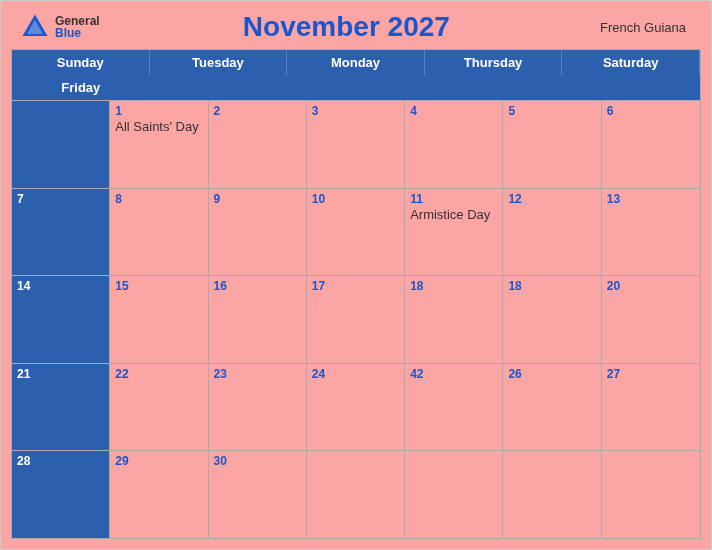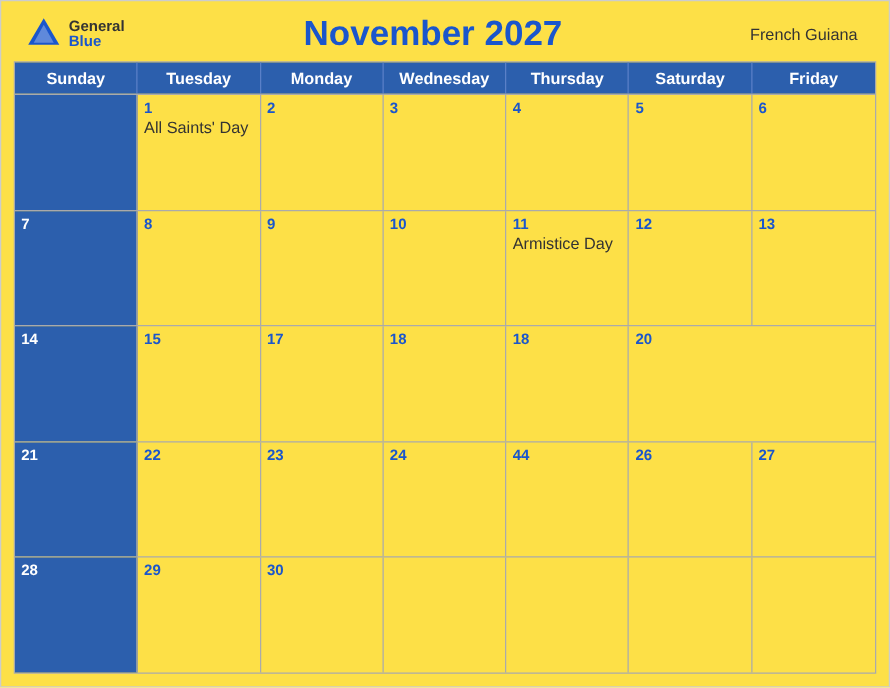--- a/index.html
+++ b/index.html
@@ -6,21 +6,21 @@
     body {
       font-family: Arial, sans-serif;
       background: #fff;
       width: 712px;
       height: 550px;
       overflow: hidden;
     }
     .page {
       width: 712px;
       height: 550px;
-      background: #fde047;
+      background: #fca5a5;
       border: 1px solid #ccc;
       display: flex;
       flex-direction: column;
     }
     .header {
       display: flex;
       align-items: center;
       justify-content: space-between;
       padding: 10px 18px 6px 18px;
     }
@@ -63,21 +63,21 @@
     }
     .calendar {
       flex: 1;
       display: flex;
       flex-direction: column;
       margin: 0 10px 10px 10px;
       border: 1px solid #aaa;
     }
     .day-headers {
       display: grid;
-      grid-template-columns: repeat(7, 1fr);
+      grid-template-columns: repeat(5, 1fr);
       background: #2c5fad;
     }
     .day-header {
       color: #fff;
       text-align: center;
       font-size: 13px;
       font-weight: bold;
       padding: 5px 0;
       border-right: 1px solid #5a80c8;
     }
@@ -136,21 +136,20 @@
     </div>
     <div class="title">November 2027</div>
     <div class="region">French Guiana</div>
   </div>
 
   <div class="calendar">
     <div class="day-headers">
       <div class="day-header">Sunday</div>
       <div class="day-header">Tuesday</div>
       <div class="day-header">Monday</div>
-      <div class="day-header">Wednesday</div>
       <div class="day-header">Thursday</div>
       <div class="day-header">Saturday</div>
       <div class="day-header">Friday</div>
     </div>
     <div class="weeks" id="weeks-container">
         <div class="week">
           <div class="cell dark"></div>
           <div class="cell">
             <span class="cell-num">1</span>
             <div class="holiday">All Saints' Day</div>
@@ -196,20 +195,23 @@
           </div>
         </div>
         <div class="week">
           <div class="cell dark">
             <span class="cell-num dark-bg">14</span>
           </div>
           <div class="cell">
             <span class="cell-num">15</span>
           </div>
           <div class="cell">
+            <span class="cell-num">16</span>
+          </div>
+          <div class="cell">
             <span class="cell-num">17</span>
           </div>
           <div class="cell">
             <span class="cell-num">18</span>
           </div>
           <div class="cell">
             <span class="cell-num">18</span>
           </div>
           <div class="cell">
             <span class="cell-num">20</span>
@@ -222,21 +224,21 @@
           <div class="cell">
             <span class="cell-num">22</span>
           </div>
           <div class="cell">
             <span class="cell-num">23</span>
           </div>
           <div class="cell">
             <span class="cell-num">24</span>
           </div>
           <div class="cell">
-            <span class="cell-num">44</span>
+            <span class="cell-num">42</span>
           </div>
           <div class="cell">
             <span class="cell-num">26</span>
           </div>
           <div class="cell">
             <span class="cell-num">27</span>
           </div>
         </div>
         <div class="week">
           <div class="cell dark">

